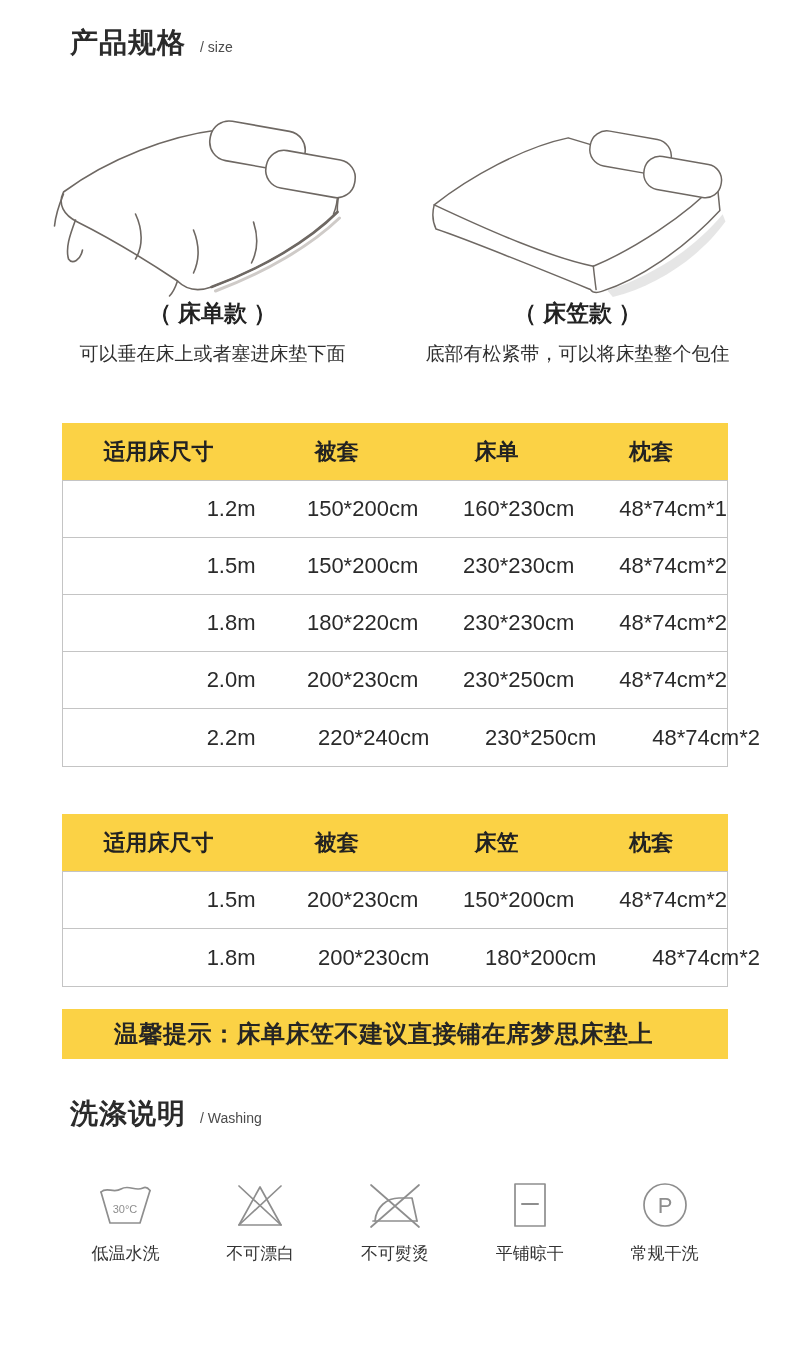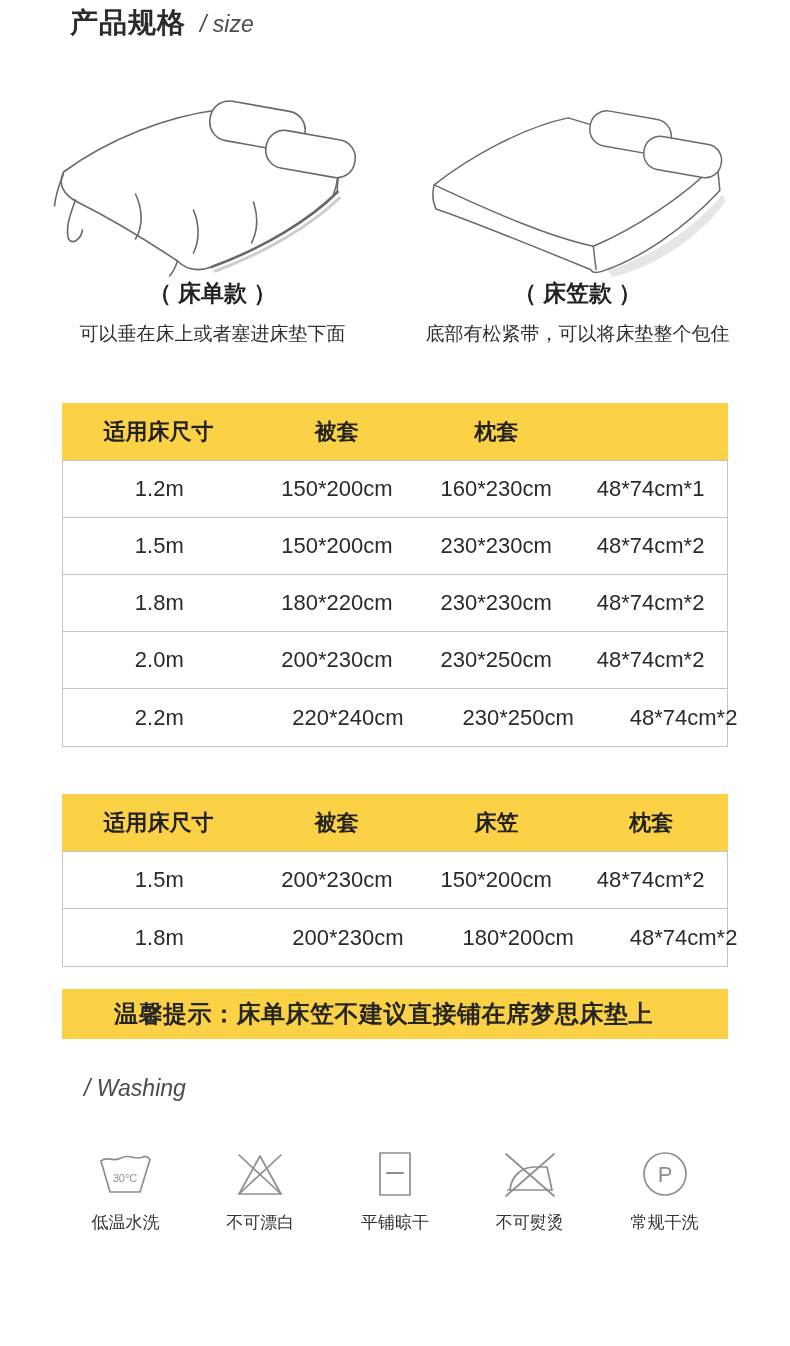--- a/index.html
+++ b/index.html
@@ -4,43 +4,43 @@
 <style>
   :root{
     --accent:#FBD245;
     --table-border:#c4c4c4;
     --text-dark:#2f2f2f;
     --icon-gray:#8e8e8e;
   }
   *{margin:0;padding:0;box-sizing:border-box;}
   html,body{background:#fff;}
   body{font-family:"Liberation Sans","DejaVu Sans",sans-serif;color:var(--text-dark);}
-  .page{position:relative;width:790px;height:1346px;margin:0 auto;background:#fff;overflow:hidden;padding-top:4px;}
+  .page{position:relative;width:790px;height:1346px;margin:0 auto;background:#fff;overflow:hidden;padding-top:24px;}
 
   
   .section-header{display:flex;align-items:baseline;margin-left:70px;}
   .section-title{font-size:28px;font-weight:800;letter-spacing:1px;color:#2b2b2b;}
-  .section-sub{font-size:23px;color:#4b4b4b;margin-left:14px;font-style:italic;}
+  .section-sub{font-size:14px;color:#4b4b4b;margin-left:14px;}
 
   
   .styles-row{display:flex;margin:46px 30px 0 30px;}
   .style-col{width:50%;display:flex;flex-direction:column;align-items:center;}
   .style-col svg{display:block;}
   .style-label{font-size:23px;font-weight:700;color:#222;}
   .style-caption{margin-top:12px;font-size:19px;color:#2f2f2f;}
 
   
   .spec-table{margin:56px 62px 0 62px;}
   .spec-table.second{margin-top:44px;}
   .t-head{display:grid;grid-template-columns:29% 24.5% 23.5% 23%;background:var(--accent);height:57px;align-items:center;margin-top:47px;}
   .t-head .th{text-align:center;font-size:22px;font-weight:700;color:#222;}
   .t-body{border:1px solid var(--table-border);border-top:1px solid var(--table-border);}
   .t-row{display:grid;grid-template-columns:29% 24.5% 23.5% 23%;height:57px;align-items:center;border-bottom:1px solid var(--table-border);}
   .t-row:last-child{border-bottom:none;gap:11px;}
-  .t-row .td{text-align:center;font-size:22px;color:#2a2a2a;}
+  .t-row .td{text-align:right;font-size:22px;color:#2a2a2a;}
 
   
   .notice{margin:22px 62px 0 62px;background:var(--accent);height:50px;display:flex;align-items:center;padding-left:52px;}
   .notice span{font-size:24px;font-weight:700;color:#252525;letter-spacing:0.5px;}
 
   
   .washing-header{margin-top:36px;}
   .wash-row{display:flex;margin:44px 58px 0 58px;}
   .wash-item{width:20%;display:flex;flex-direction:column;align-items:center;text-align:center;}
   .wash-item svg{display:block;}
@@ -117,20 +117,21 @@
       </span>
       <span class="style-label">（ 床笠款 ）</span>
       <span class="style-caption">底部有松紧带，可以将床垫整个包住</span>
     </div>
   </div>
 
   <div class="spec-table">
     <div class="t-head">
       <span class="th">适用床尺寸</span>
       <span class="th">被套</span>
+      <span class="th">床单</span>
       <span class="th">枕套</span>
     </div>
     <div class="t-body">
       <div class="t-row">
         <span class="td">1.2m</span>
         <span class="td">150*200cm</span>
         <span class="td">160*230cm</span>
         <span class="td">48*74cm*1</span>
       </div>
       <div class="t-row">
@@ -181,20 +182,21 @@
         <span class="td">48*74cm*2</span>
       </div>
     </div>
   </div>
 
   <div class="notice">
     <span>温馨提示：床单床笠不建议直接铺在席梦思床垫上</span>
   </div>
 
   <div class="section-header washing-header">
+    <span class="section-title">洗涤说明</span>
     <span class="section-sub">/ Washing</span>
   </div>
 
   <div class="wash-row">
 
     <div class="wash-item">
       <span>
         <svg width="62" height="56" viewBox="0 0 62 56">
           <path class="care" d="M7,15 C13,9 19,17 27,12 C35,7 41,15 49,11 C52,9.5 54,11 56,13.5"></path>
           <path class="care" d="M7,15 L16,46 L46,46 L56,13.5"></path>
@@ -210,41 +212,41 @@
           <path class="care" d="M31,10 L10,48 L52,48 Z"></path>
           <path class="care" d="M10,9 L52,48 M52,9 L10,48"></path>
         </svg>
       </span>
       <span class="wash-label">不可漂白</span>
     </div>
 
     <div class="wash-item">
       <span>
         <svg width="62" height="56" viewBox="0 0 62 56">
-          <rect class="care" x="16" y="7" width="30" height="42"></rect>
-          <path class="care" style="stroke-width:2" d="M23,27 L39,27"></path>
-        </svg>
-      </span>
-      <span class="wash-label">平铺晾干</span>
-    </div>
-
-    <div class="wash-item">
-      <span>
-        <svg width="62" height="56" viewBox="0 0 62 56">
           <path class="care" d="M9,44 L53,44"></path>
           <path class="care" d="M11,44 C12,30 23,21 35,21 L48,21 L53,44"></path>
           <path class="care" d="M7,8 L55,50 M55,8 L7,50"></path>
         </svg>
       </span>
       <span class="wash-label">不可熨烫</span>
     </div>
 
     <div class="wash-item">
       <span>
         <svg width="62" height="56" viewBox="0 0 62 56">
+          <rect class="care" x="16" y="7" width="30" height="42"></rect>
+          <path class="care" style="stroke-width:2" d="M23,27 L39,27"></path>
+        </svg>
+      </span>
+      <span class="wash-label">平铺晾干</span>
+    </div>
+
+    <div class="wash-item">
+      <span>
+        <svg width="62" height="56" viewBox="0 0 62 56">
           <circle class="care" cx="31" cy="28" r="21"></circle>
           <text class="care-text" x="31" y="36" font-size="22" text-anchor="middle">P</text>
         </svg>
       </span>
       <span class="wash-label">常规干洗</span>
     </div>
 
   </div>
 
 </div>

